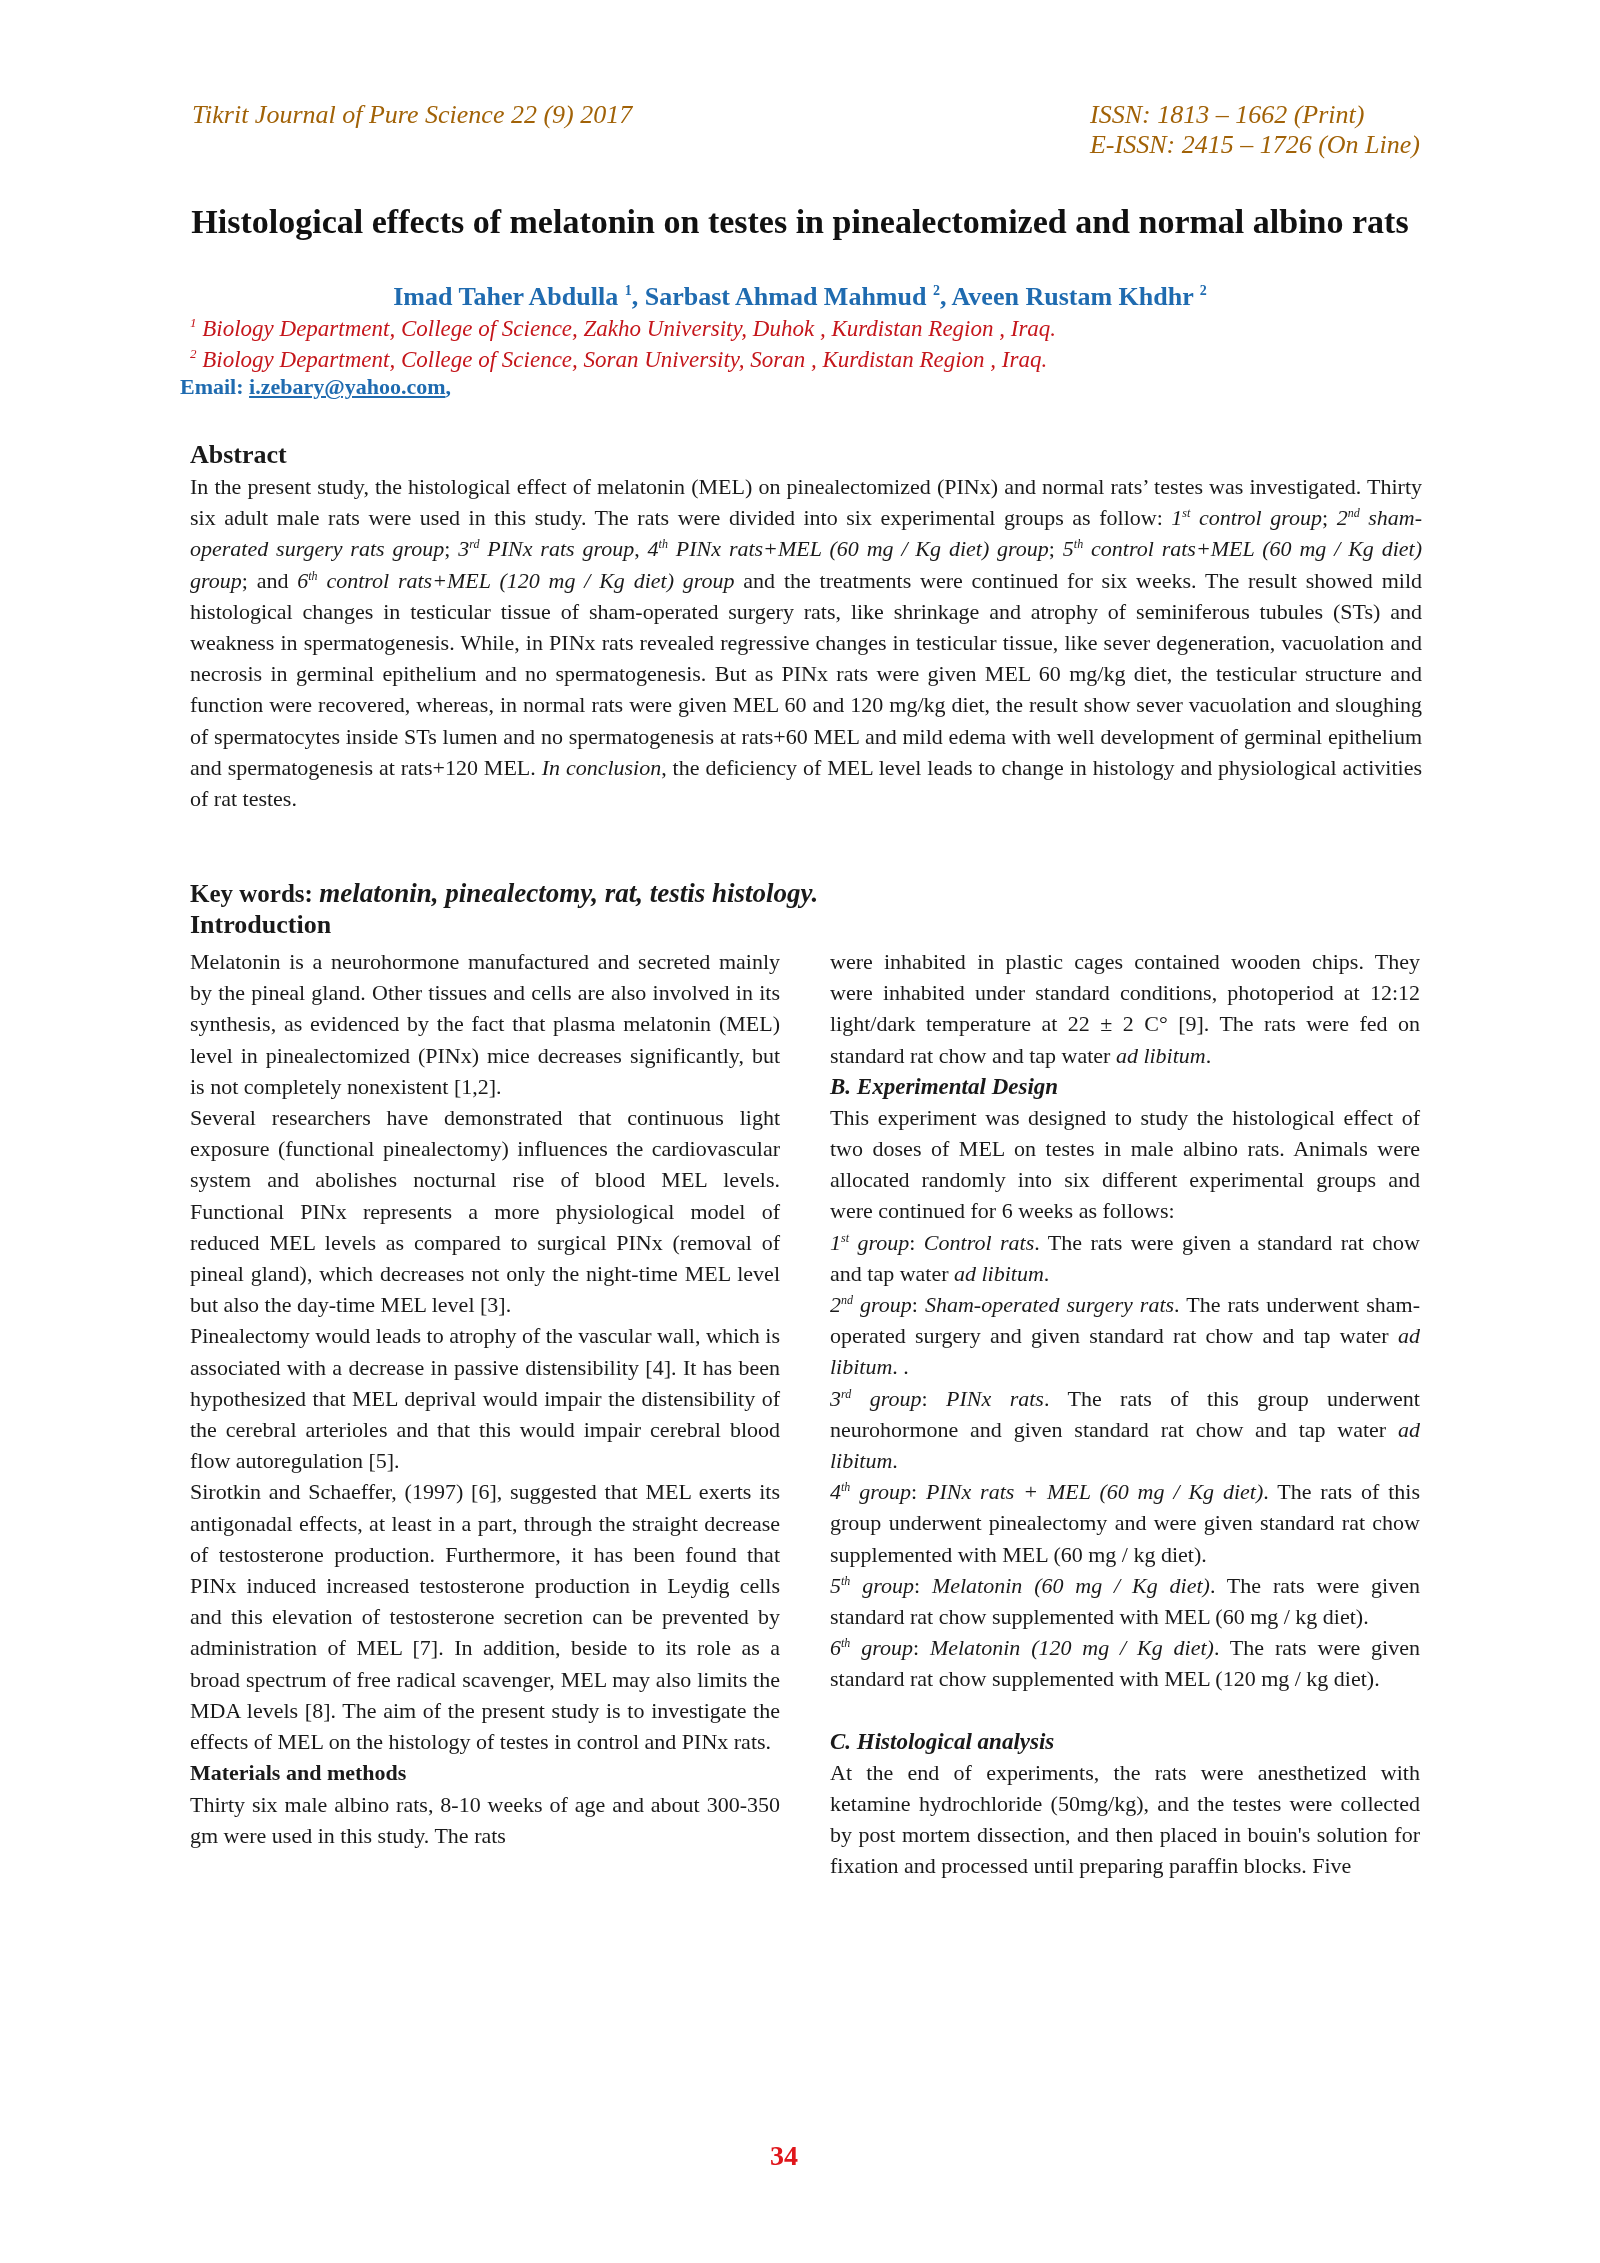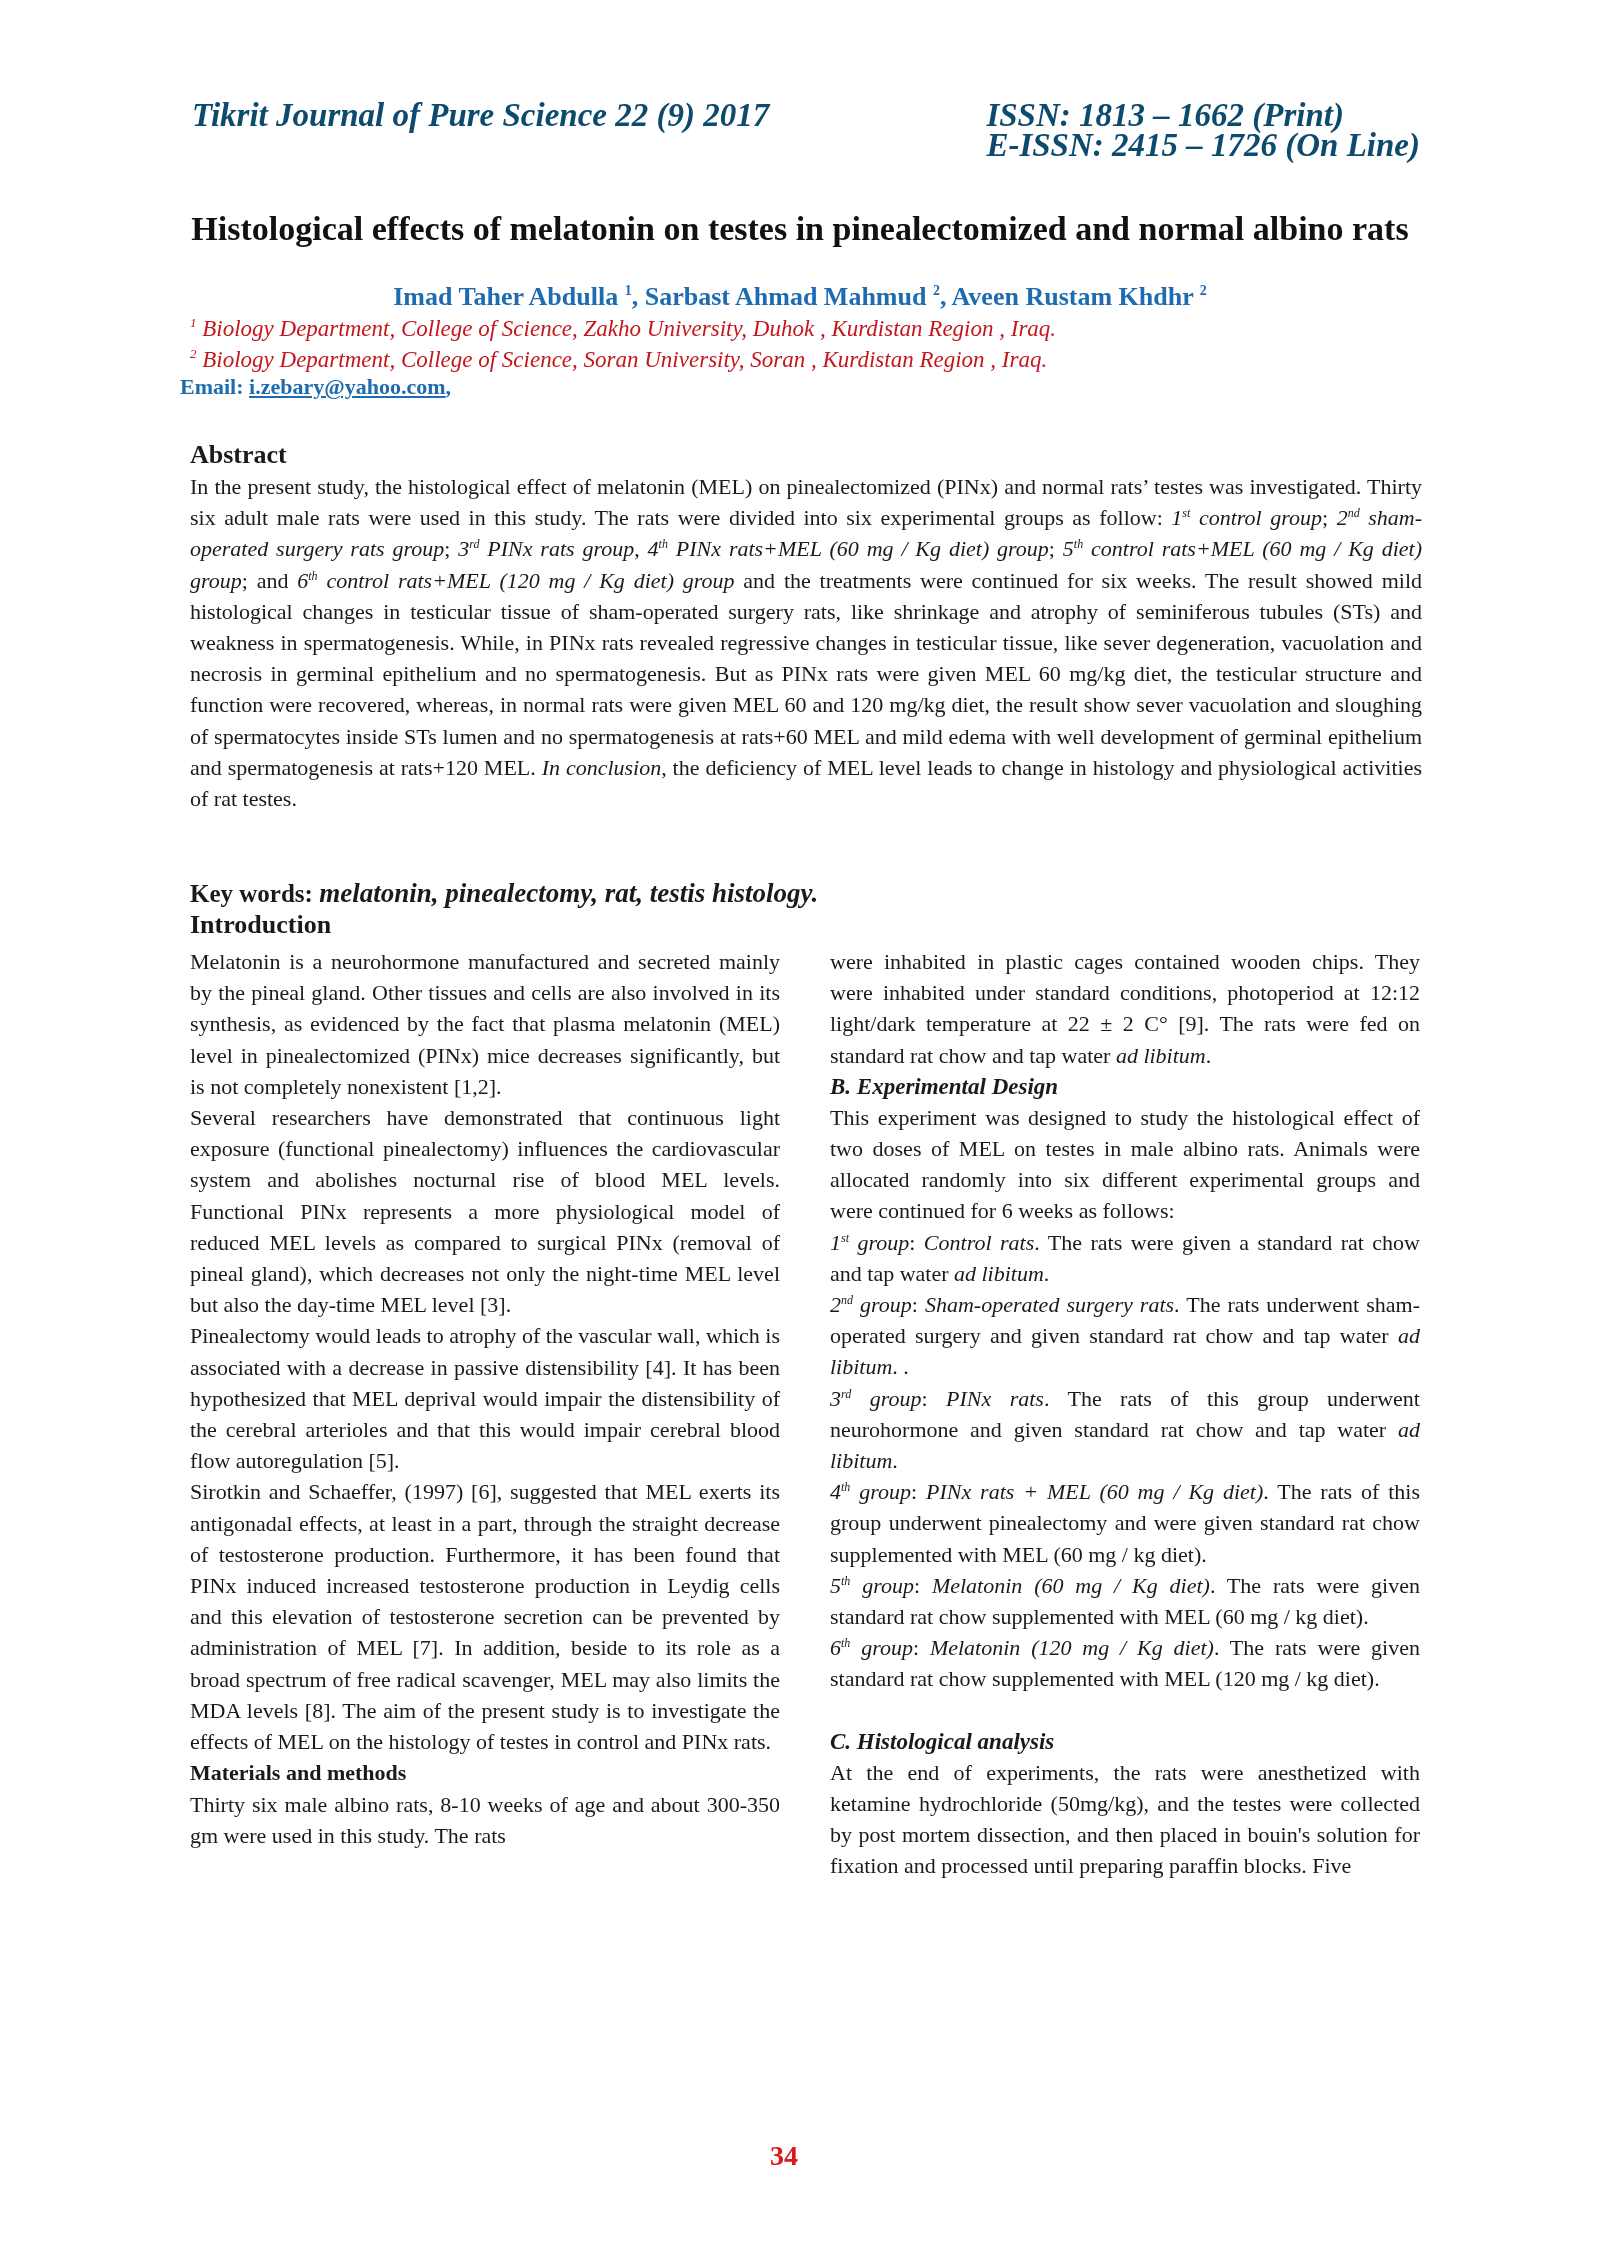--- a/index.html
+++ b/index.html
@@ -1,22 +1,22 @@
 <!DOCTYPE html>
 <html><head>
 <meta charset="utf-8">
 <style>
   html, body { margin: 0; padding: 0; background: #ffffff; }
   body { width: 1600px; height: 2263px; position: relative; overflow: hidden;
          font-family: "Liberation Serif", "DejaVu Serif", serif; color: #1a1a1a; }
-  .hdr { position: absolute; top: 100px; font-weight: bold; font-style: italic;
-         color: #0c4a6e; font-size: 33px; line-height: 30px; }
+  .hdr { position: absolute; top: 100px; font-weight: normal; font-style: italic;
+         color: #a16207; font-size: 26px; line-height: 30px; }
   .hdr-left { left: 192px; }
   .hdr-right { right: 180px; text-align: left; }
-  .title { position: absolute; top: 208px; left: 180px; width: 1240px; text-align: center;
+  .title { position: absolute; top: 201px; left: 180px; width: 1240px; text-align: center;
            font-weight: bold; font-size: 34px; line-height: 42px; color: #111; }
   .authors { position: absolute; top: 275px; left: 180px; width: 1240px; text-align: center;
              font-weight: bold; font-size: 26px; line-height: 32px; color: #1f6bb0; }
   .authors sup { font-size: 14px; }
   .affil { position: absolute; left: 190px; font-style: italic; color: #c5161b;
            font-size: 23px; line-height: 30px; }
   .affil sup { font-size: 13px; }
   .affil-1 { top: 308px; }
   .affil-2 { top: 339px; }
   .email { position: absolute; top: 372px; left: 180px; width: 1240px; 

